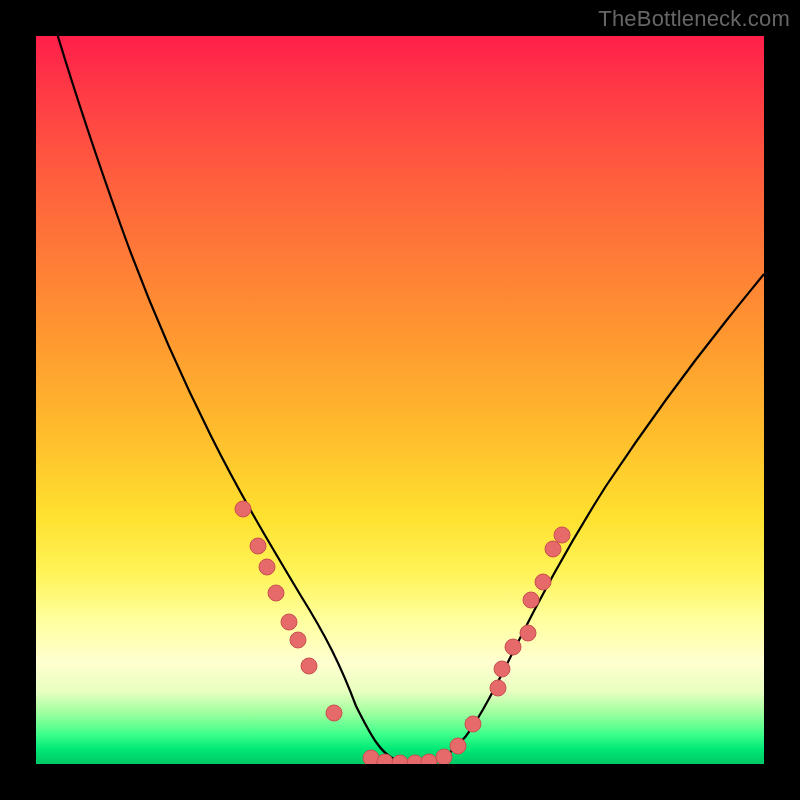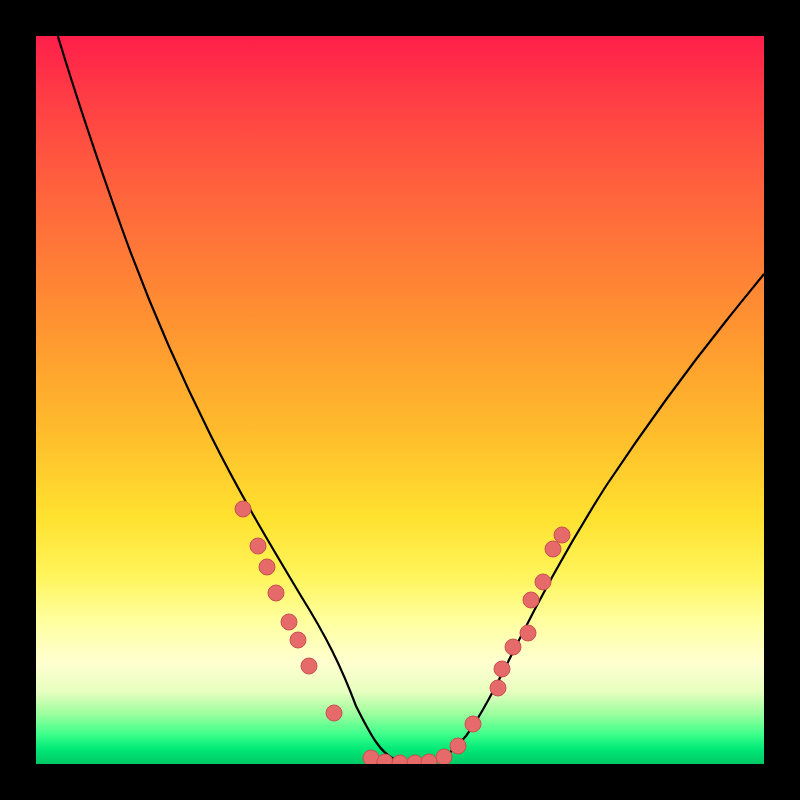--- a/index.html
+++ b/index.html
@@ -101,13 +101,14 @@
         <circle cx="466" cy="633" r="8"></circle>
         <circle cx="477" cy="611" r="8"></circle>
         <circle cx="492" cy="597" r="8"></circle>
         <circle cx="495" cy="564" r="8"></circle>
         <circle cx="507" cy="546" r="8"></circle>
         <circle cx="517" cy="513" r="8"></circle>
         <circle cx="526" cy="499" r="8"></circle>
       </g>
     </svg>
   </div>
+  <div class="watermark">TheBottleneck.com</div>
 </div>
 
 </body></html>

